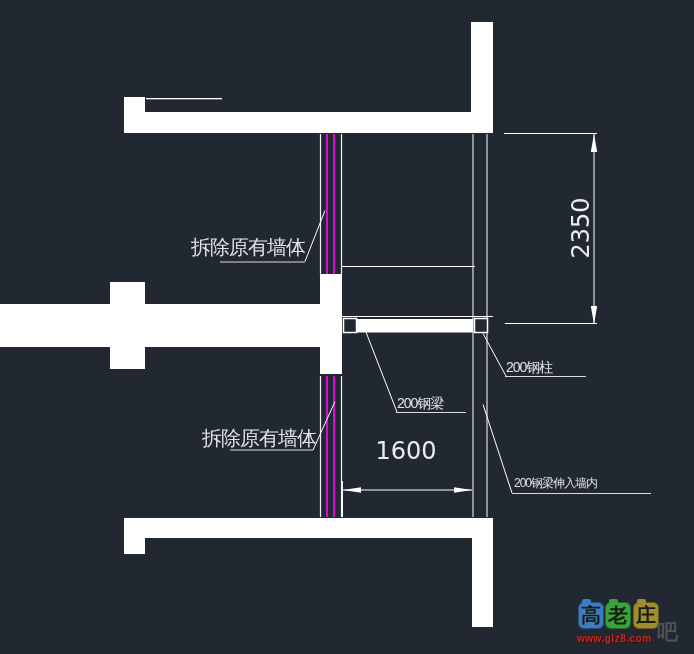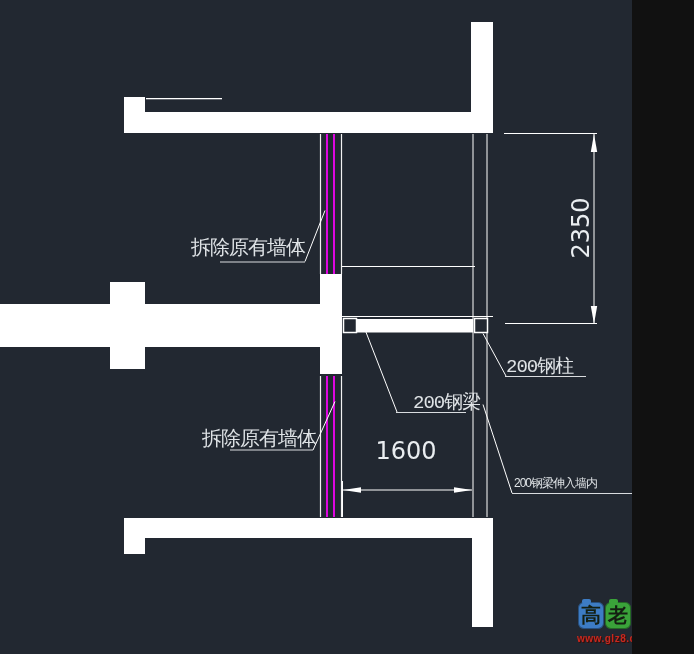--- a/index.html
+++ b/index.html
@@ -1,33 +1,33 @@
 <!DOCTYPE html>
 <html><head>
 <meta charset="utf-8">
 <style>
   html,body{margin:0;padding:0;background:#111;overflow:hidden;}
   #canvas{
-    position:relative;width:632px;height:654px;overflow:hidden;
+    position:relative;width:694px;height:654px;overflow:hidden;
     background:#222831;
     font-family:"Liberation Sans","DejaVu Sans",sans-serif;
   }
   #linework{position:absolute;left:0;top:0;}
   .wall{fill:#ffffff;stroke:none;}
   .ln{stroke:#ffffff;stroke-width:1;fill:none;}
   .edge{stroke:#f2f2f2;stroke-width:1.2;fill:none;}
   .mg{stroke:#ff00ff;stroke-width:1.7;fill:none;}
   .sq{fill:#222831;stroke:#ffffff;stroke-width:1.5;}
   .arr{fill:#ffffff;stroke:none;}
   .ul{stroke:#d9dcdf;stroke-width:1.2;fill:none;}
   .lbl{
     position:absolute;white-space:nowrap;color:#dfe3e6;
     font-size:20px;letter-spacing:-1px;line-height:21px;
   }
-  .lbl.small{font-size:19px;font-family:Liberation Mono, monospace;}
+  .lbl.small{font-size:14px;}
   .lbl.tiny{font-size:12px;letter-spacing:-1px;}
   .dim{
     position:absolute;white-space:nowrap;color:#e9edf0;
     font-family:"DejaVu Sans","Liberation Sans",sans-serif;
     font-size:24px;letter-spacing:0px;text-align:center;line-height:22px;
   }
   .dim.rot{transform:rotate(-90deg);transform-origin:center center;}
   
   #watermark{position:absolute;left:570px;top:596px;width:124px;height:56px;}
   .wm-tile{
@@ -112,21 +112,21 @@
     <line class="ul" x1="505" y1="376.5" x2="586" y2="376.5"></line>
 
     <line class="ln" x1="512" y1="493" x2="483" y2="404.5"></line>
     <line class="ul" x1="512" y1="493.5" x2="651" y2="493.5"></line>
   </svg>
 
   <div class="lbl" style="left:191px;top:237px;">拆除原有墙体</div>
 
   <div class="lbl" style="left:202px;top:428px;">拆除原有墙体</div>
 
-  <div class="lbl small" style="left:413px;top:393px;">200钢梁</div>
+  <div class="lbl small" style="left:397px;top:393px;">200钢梁</div>
 
   <div class="lbl small" style="left:506px;top:357px;">200钢柱</div>
 
   <div class="lbl tiny" style="left:514px;top:473px;">200钢梁伸入墙内</div>
 
   <div class="dim" style="left:375px;top:440px;width:62px;">1600</div>
 
   <div class="dim rot" style="left:549px;top:217px;width:64px;height:22px;">2350</div>
 
   <div id="watermark">

